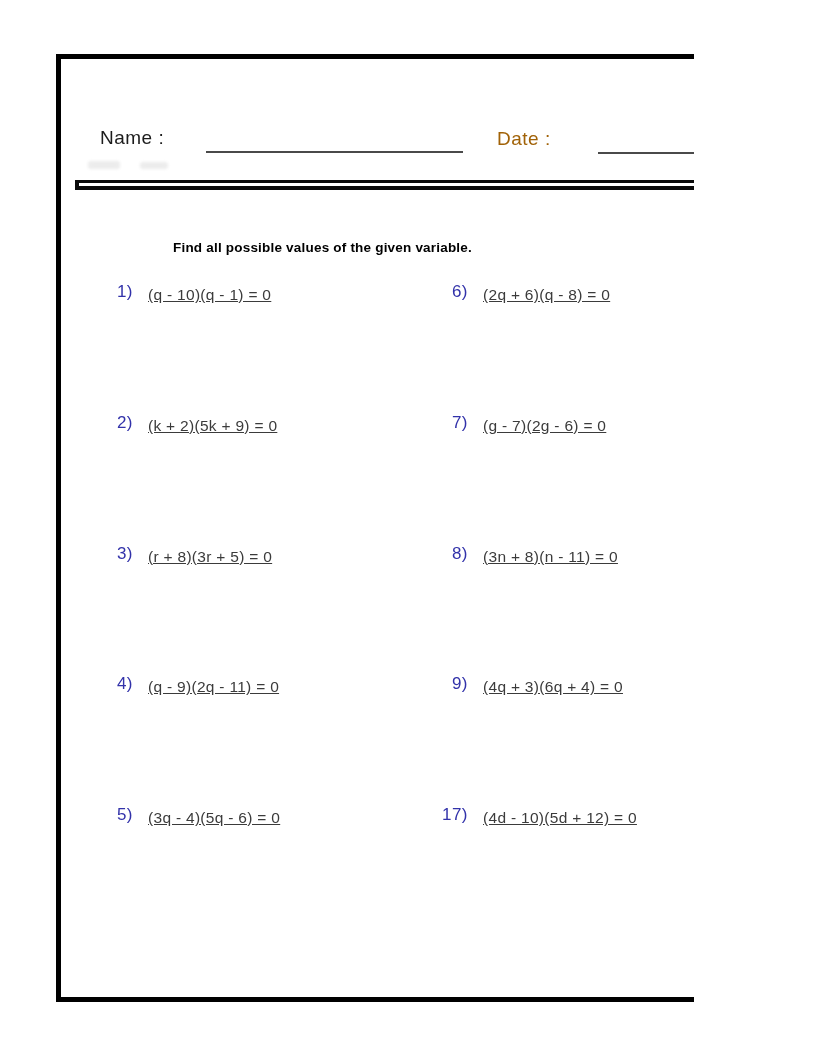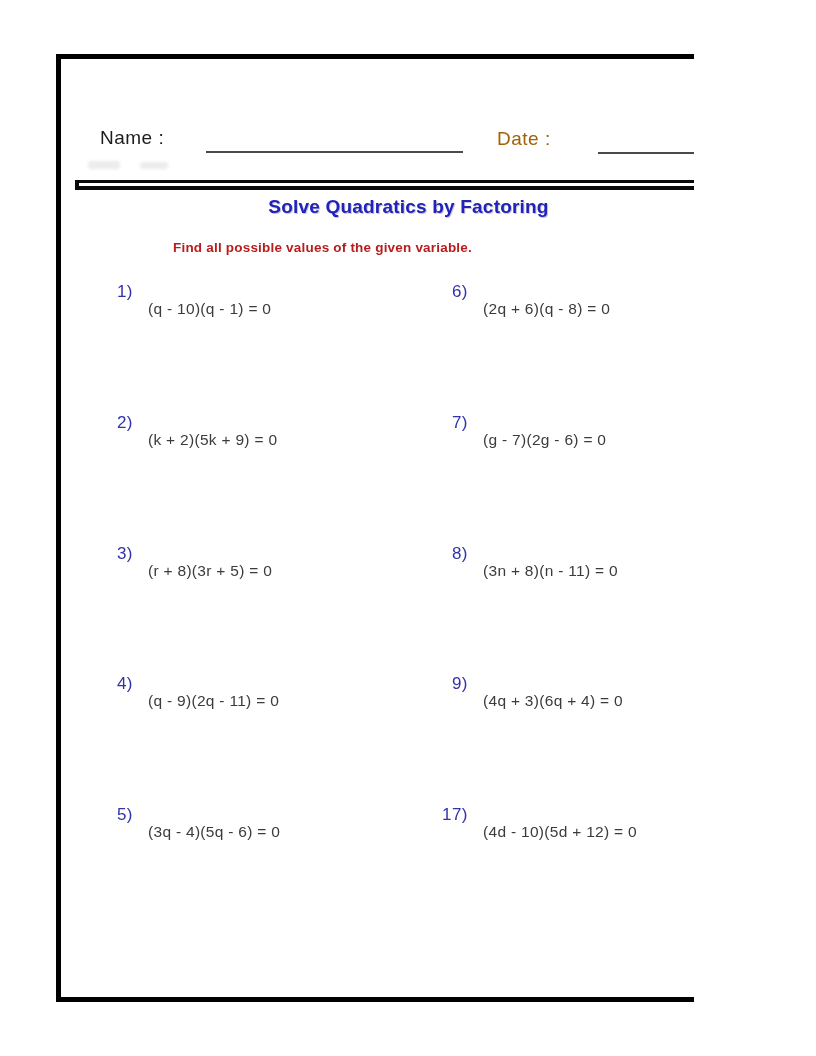--- a/index.html
+++ b/index.html
@@ -52,64 +52,64 @@
   .title{
     position:absolute;left:75px;top:196px;width:667px;
     text-align:center;
     font-size:19px;font-weight:bold;
     color:#2121bd;
     text-shadow:1px 1px 0 #c9c9c9;
     letter-spacing:0.2px;
   }
   .instruction{
     position:absolute;left:125px;top:240px;
-    font-size:13.5px;font-weight:bold;color:#b91c1c;
+    font-size:13.5px;font-weight:bold;color:#000000;
     letter-spacing:0.2px;
     padding-left:48px;
   }
   .col{
     position:absolute;top:282px;
     display:flex;flex-direction:column;
   }
   .col.left{left:97px;}
   .col.right{left:432px;}
   .prob{
     height:130.75px;
     display:flex;align-items:flex-start;
   }
   .prob .num{
     min-width:36px;text-align:right;
     font-size:17px;color:#3232aa;
     letter-spacing:0.5px;
   }
   .prob .eq{
-    margin-left:15px;margin-top:18px;
+    margin-left:15px;margin-top:4px;
     font-size:15.5px;color:#3b3b3b;
     letter-spacing:0.3px;
     white-space:nowrap;
+    text-decoration:underline;
   }
 </style>
 </head>
 <body>
 
 <div class="page">
   <div class="sheet"></div>
 
   <div class="name-label">Name :</div>
   <div class="name-line"></div>
 
   <div class="date-label">Date :</div>
   <div class="date-line"></div>
 
   <div class="ghost g1"></div>
   <div class="ghost g2"></div>
 
   <div class="double-rule"></div>
 
-  <div class="title">Solve Quadratics by Factoring</div>
   <div class="instruction">Find all possible values of the given variable.</div>
 
   <div class="col left">
     <div class="prob">
       <span class="num">1)</span>
       <span class="eq">(q - 10)(q - 1) = 0</span>
     </div>
     <div class="prob">
       <span class="num">2)</span>
       <span class="eq">(k + 2)(5k + 9) = 0</span>

